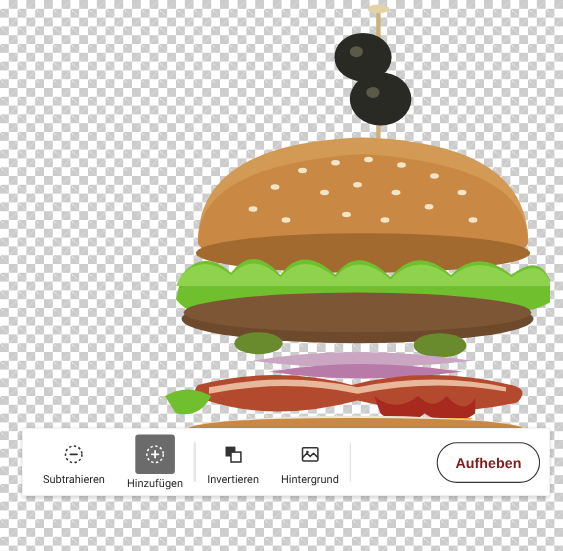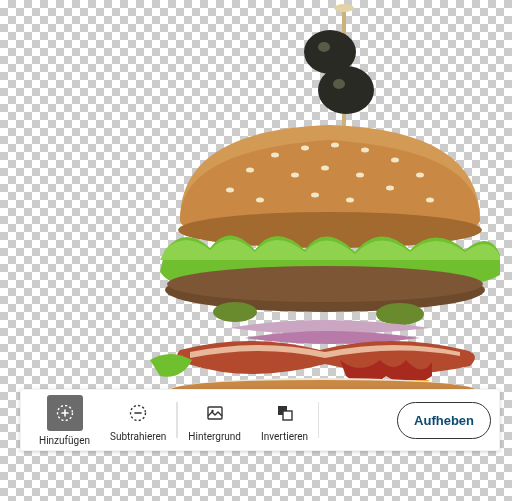--- a/index.html
+++ b/index.html
@@ -14,21 +14,21 @@
     background-color:#fff}
   .subject{position:absolute;left:110px;top:0;width:400px;height:410px}
   
   .toolbar{position:absolute;left:20px;right:12px;bottom:50px;height:62px;background:#fff;border:1px solid rgba(0,0,0,.05);box-shadow:0 1px 4px rgba(0,0,0,.18);display:flex;align-items:center;padding:0 8px;border-radius:2px;box-sizing:border-box}
   .tool{display:flex;flex-direction:column;align-items:center;justify-content:center;gap:4px;padding:0 10px;height:100%;cursor:pointer}
   .tool .lbl{font-size:10px;color:#2a2a2a;white-space:nowrap}
   .tool.selected .icon-wrap{background:#6b6b6b;border-radius:3px;padding:4px}
   .icon-wrap{display:flex;align-items:center;justify-content:center;width:28px;height:28px}
   .divider{width:1px;height:36px;background:#e2e2e2}
   .spacer{flex:1}
-  .cancel-btn{border:1px solid #333;border-radius:22px;background:#fff;padding:10px 16px;font-size:13px;font-weight:600;color:#0c4a6e;cursor:pointer}
+  .cancel-btn{border:1px solid #333;border-radius:22px;background:#fff;padding:10px 16px;font-size:13px;font-weight:600;color:#7f1d1d;cursor:pointer}
   svg{display:block}
 </style>
 </head>
 <body>
 
 <div class="canvas">
 
   <svg class="subject" viewBox="0 0 400 410">
 
     <rect x="232" y="6" width="4" height="120" fill="#cbb27a"></rect>
@@ -83,64 +83,64 @@
 
     <ellipse cx="212" cy="392" rx="158" ry="14" fill="#ede6d8"></ellipse>
 
     <path d="M58 392 Q60 410 212 410 Q364 410 368 392 Q368 380 212 380 Q58 380 58 392 Z" fill="#c98944"></path>
 
     <path d="M40 360 Q60 348 82 360 Q72 380 50 376 Z" fill="#6fbf2e"></path>
   </svg>
 
   <div class="toolbar">
 
+    <div class="tool">
+      <span class="icon-wrap">
+        <svg width="20" height="20" viewBox="0 0 20 20">
+          <circle cx="10" cy="10" r="7.5" fill="none" stroke="#333" stroke-width="1.4" stroke-dasharray="2.2 2.2"></circle>
+          <path d="M7 10h6" stroke="#333" stroke-width="1.6" stroke-linecap="round"></path>
+        </svg>
+      </span>
+      <span class="lbl">Subtrahieren</span>
+    </div>
+
     <div class="tool selected">
       <span class="icon-wrap">
         <svg width="20" height="20" viewBox="0 0 20 20">
           <circle cx="10" cy="10" r="7.5" fill="none" stroke="#fff" stroke-width="1.4" stroke-dasharray="2.2 2.2"></circle>
           <path d="M10 7v6M7 10h6" stroke="#fff" stroke-width="1.6" stroke-linecap="round"></path>
         </svg>
       </span>
       <span class="lbl">Hinzufügen</span>
     </div>
 
-    <div class="tool">
-      <span class="icon-wrap">
-        <svg width="20" height="20" viewBox="0 0 20 20">
-          <circle cx="10" cy="10" r="7.5" fill="none" stroke="#333" stroke-width="1.4" stroke-dasharray="2.2 2.2"></circle>
-          <path d="M7 10h6" stroke="#333" stroke-width="1.6" stroke-linecap="round"></path>
-        </svg>
-      </span>
-      <span class="lbl">Subtrahieren</span>
-    </div>
-
     <div class="divider"></div>
 
 
     <div class="divider"></div>
+
+    <div class="tool">
+      <span class="icon-wrap">
+        <svg width="20" height="20" viewBox="0 0 20 20">
+          <rect x="3" y="3" width="9" height="9" fill="#333"></rect>
+          <rect x="8" y="8" width="9" height="9" fill="#fff" stroke="#333" stroke-width="1.4"></rect>
+        </svg>
+      </span>
+      <span class="lbl">Invertieren</span>
+    </div>
 
     <div class="tool">
       <span class="icon-wrap">
         <svg width="20" height="20" viewBox="0 0 20 20">
           <rect x="3" y="4" width="14" height="12" rx="1" fill="none" stroke="#333" stroke-width="1.4"></rect>
           <path d="M3 13l4-4 3 3 3-3 4 4" fill="none" stroke="#333" stroke-width="1.4" stroke-linejoin="round"></path>
           <circle cx="7.5" cy="8" r="1.2" fill="#333"></circle>
         </svg>
       </span>
       <span class="lbl">Hintergrund</span>
     </div>
 
-    <div class="tool">
-      <span class="icon-wrap">
-        <svg width="20" height="20" viewBox="0 0 20 20">
-          <rect x="3" y="3" width="9" height="9" fill="#333"></rect>
-          <rect x="8" y="8" width="9" height="9" fill="#fff" stroke="#333" stroke-width="1.4"></rect>
-        </svg>
-      </span>
-      <span class="lbl">Invertieren</span>
-    </div>
-
     <div class="divider"></div>
     <div class="spacer"></div>
 
     <button class="cancel-btn">Aufheben</button>
   </div>
 </div>
 
 </body></html>

